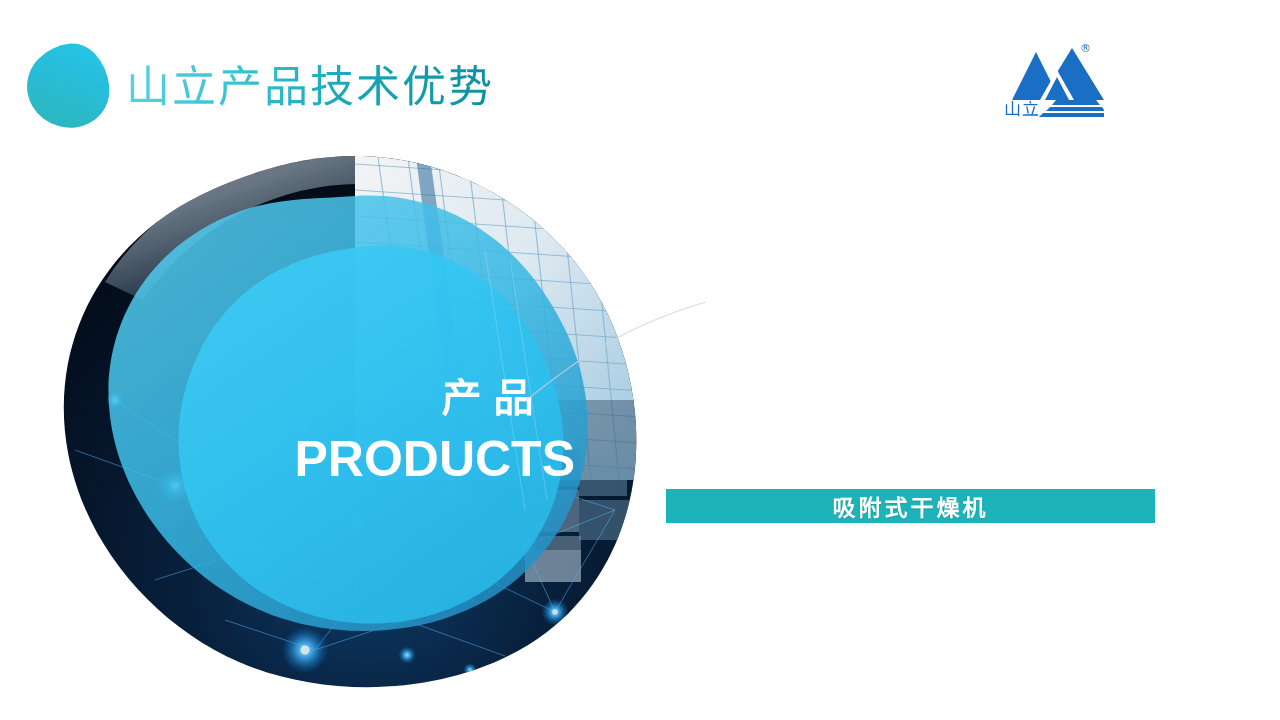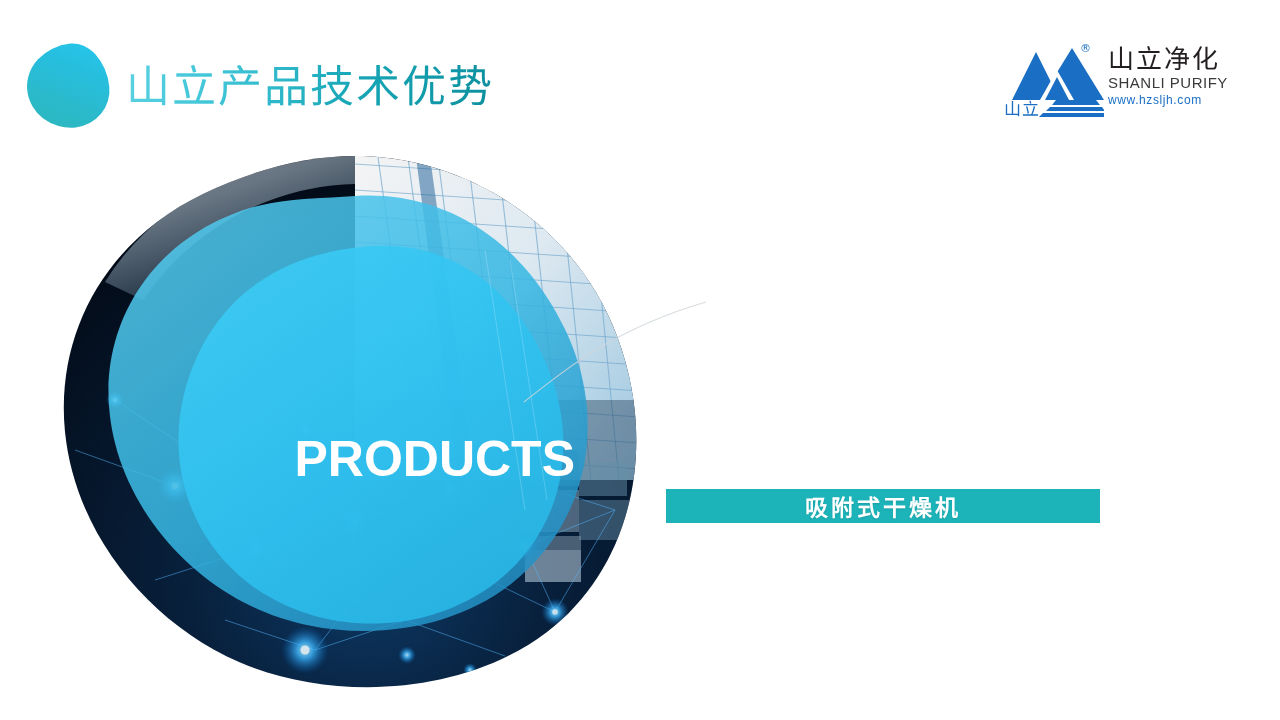--- a/index.html
+++ b/index.html
@@ -163,21 +163,21 @@
     font-size: 19px;
     line-height: 38px;
     color: #4a4a4a;
     font-family: "DejaVu Sans", "Liberation Sans", sans-serif;
     text-align: justify;
   }
   .banner {
     position: absolute;
     left: 666px;
     top: 489px;
-    width: 434px;
+    width: 489px;
     height: 34px;
     background: #1cb4b9;
     display: flex;
     align-items: flex-start;
     justify-content: center;
   }
   .banner-text {
     font-size: 23px;
     font-weight: 700;
     letter-spacing: 3px;
@@ -204,25 +204,20 @@
       <polygon points="45,26 62,56 28,56" fill="#ffffff"></polygon>
 
       <polygon points="45,33 57,56 33,56" fill="#1a6fc4"></polygon>
 
       <polygon points="44,56 84,56 88,61 40,61" fill="#1a6fc4"></polygon>
       <polygon points="38,63 90,63 93,67 34,67" fill="#1a6fc4"></polygon>
       <polygon points="31,69 94,69 96,73 27,73" fill="#1a6fc4"></polygon>
     </svg>
     <span class="logo-reg">®</span>
     <span class="logo-shanli-small">山立</span>
-    <div class="logo-text">
-      <div class="logo-cn">山立净化</div>
-      <div class="logo-en">SHANLI PURIFY</div>
-      <div class="logo-url">www.hzsljh.com</div>
-    </div>
   </div>
 
   <div class="hero">
     <svg viewBox="0 0 600 545">
       <defs>
 
         <radialGradient id="gDark" cx="52%" cy="78%" r="78%">
           <stop offset="0%" stop-color="#0d3a66"></stop>
           <stop offset="38%" stop-color="#08203c"></stop>
           <stop offset="100%" stop-color="#020812"></stop>
@@ -363,20 +358,21 @@
         <g clip-path="url(#clipMid)" opacity="0.22">
           <g stroke="#e9f6ff" stroke-width="1">
             <line x1="430" y1="100" x2="470" y2="360"></line>
             <line x1="455" y1="110" x2="492" y2="350"></line>
           </g>
         </g>
       </g>
     </svg>
 
     <div class="hero-label">
+      <div class="hero-cn">产品</div>
       <div class="hero-en">PRODUCTS</div>
     </div>
   </div>
 
   <svg style="position:absolute;left:520px;top:290px;width:190px;height:120px;" viewBox="0 0 190 120">
     <path d="M4,112 C40,84 90,40 186,12" fill="none" stroke="#cfd6da" stroke-width="1.1" opacity="0.85"></path>
   </svg>
 
 
   <div class="banner">

